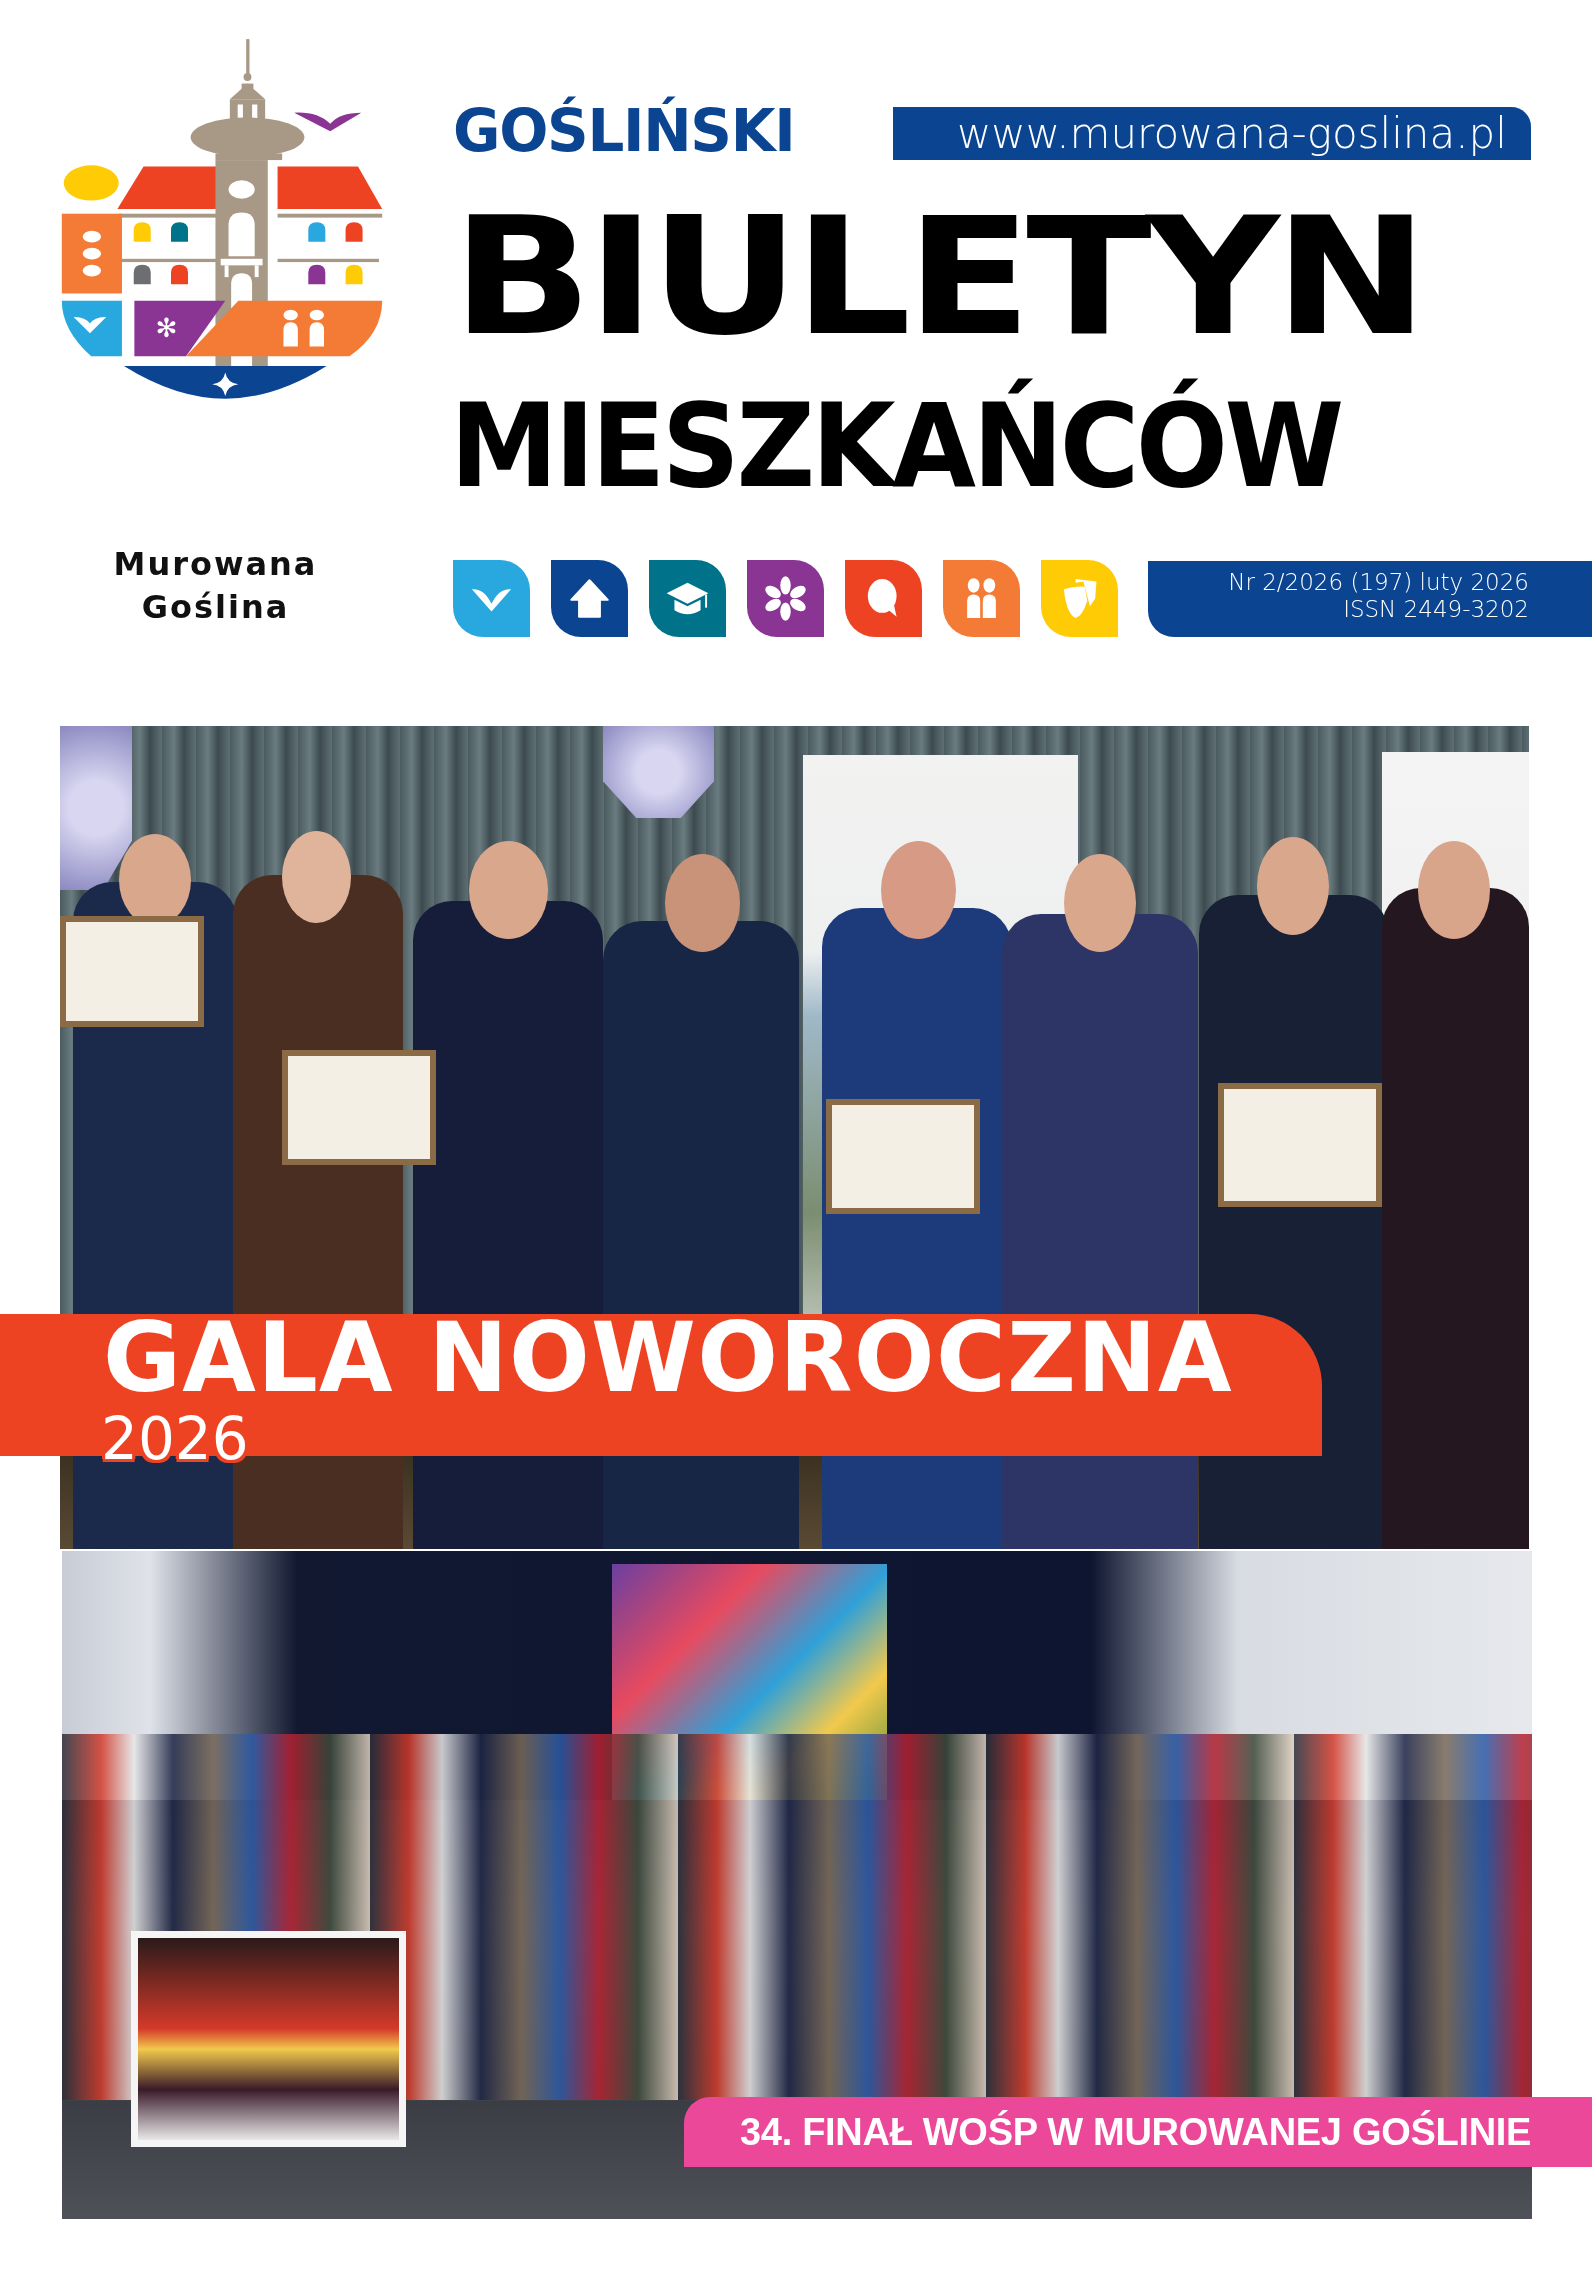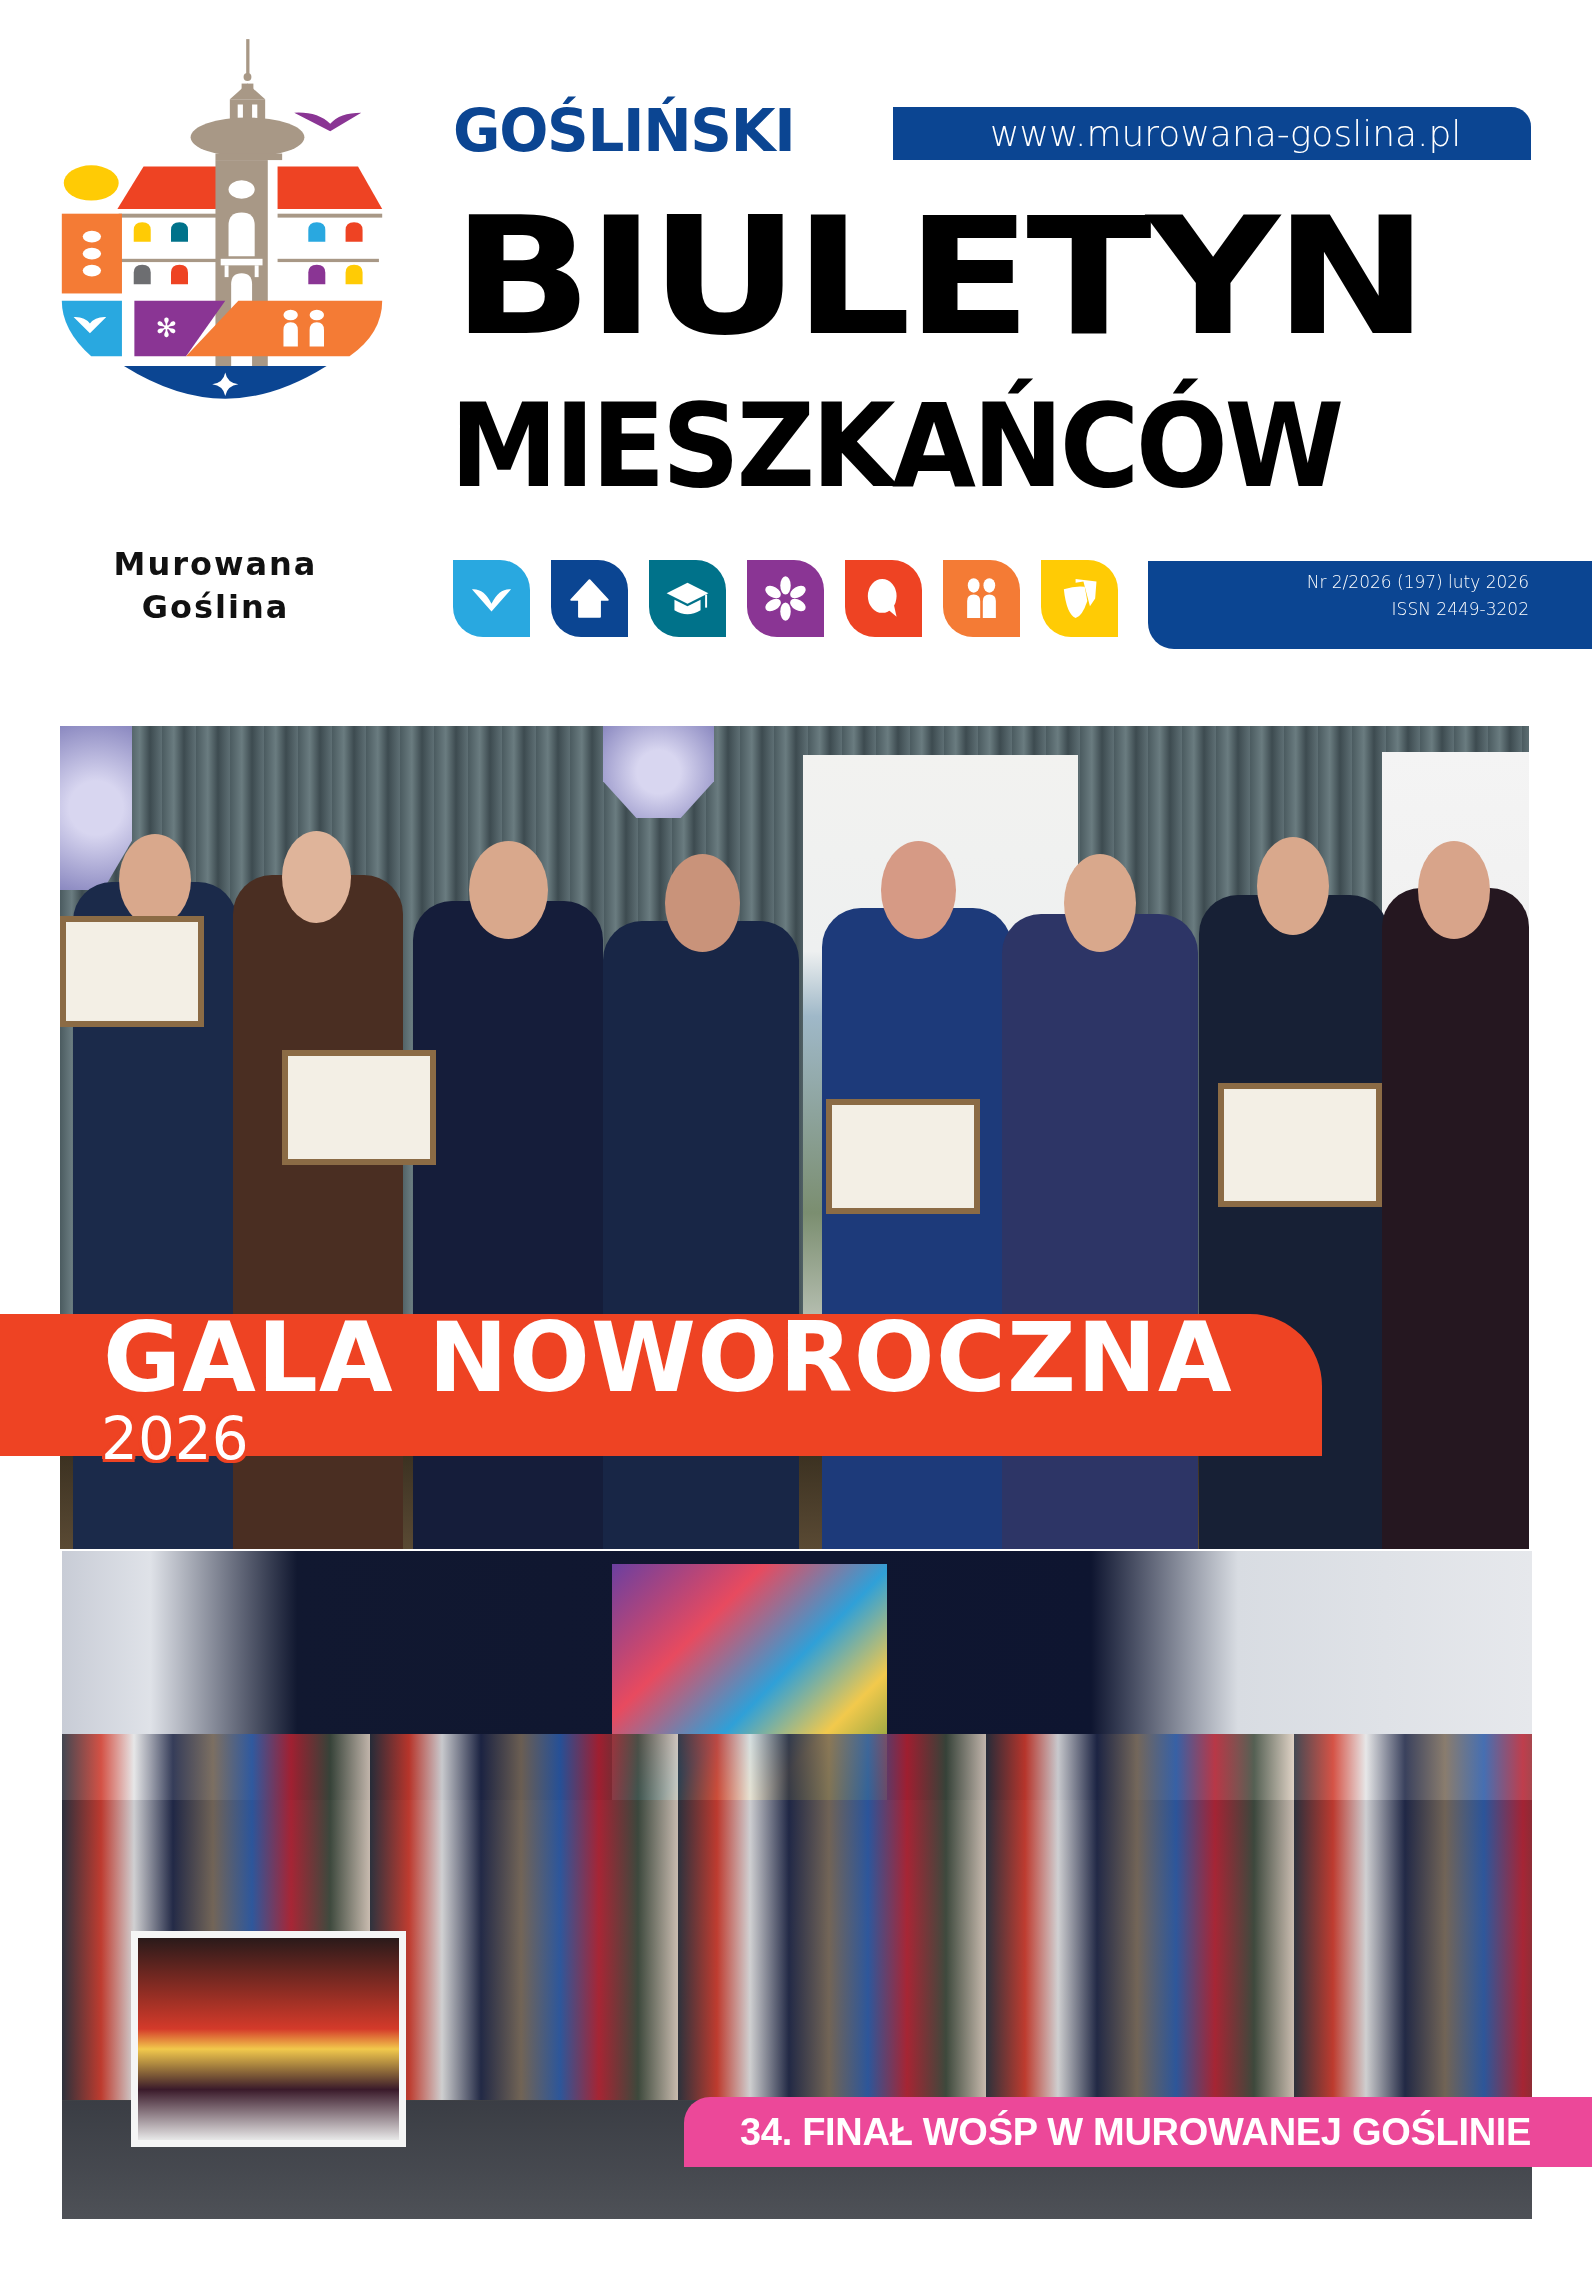--- a/index.html
+++ b/index.html
@@ -12,37 +12,37 @@
   .logo-text { left: 52px; top: 543px; width: 327px; text-align: center;
     font-family: "DejaVu Sans", sans-serif; font-weight: bold; font-size: 32px;
     line-height: 43px; color: #111; letter-spacing: 2px; }
 
   
   .kicker { left: 453px; top: 98px; font-family: "DejaVu Sans", sans-serif;
     font-weight: bold; font-size: 59px; color: #0b4592; letter-spacing: -1.3px; line-height: 65px;
     transform: scaleX(0.98); transform-origin: left; }
   .url-bar { left: 893px; top: 107px; width: 638px; height: 53px; background: #0b4592;
     border-top-right-radius: 19.6px; color: #fff; font-family: "DejaVu Sans", sans-serif;
-    font-size: 36px; line-height: 53px; padding-left: 97px; font-weight: 300; }
+    font-size: 42px; line-height: 53px; padding-left: 64px; font-weight: 300; }
   .title1 { left: 452px; top: 196px; font-family: "DejaVu Sans", sans-serif; font-weight: bold;
     font-size: 177px; line-height: 177px; color: #000; letter-spacing: -5.2px;
     transform: scaleX(1.04) scaleY(0.92); transform-origin: left top; }
   .title2 { left: 450px; top: 383px; font-family: "DejaVu Sans", sans-serif; font-weight: bold;
     font-size: 118px; line-height: 128px; color: #000; letter-spacing: -3.9px;
     transform: scaleX(0.92) scaleY(0.98); transform-origin: left top; }
 
   
   .icons { left: 453px; top: 560px; height: 77px; display: flex; gap: 21px; }
   .cat-icon { width: 77px; height: 77px; border-top-right-radius: 30px;
     border-bottom-left-radius: 30px; display: flex; align-items: center; justify-content: center; }
   .cat-icon svg { width: 47px; height: 47px; }
 
-  .issue-box { left: 1148px; top: 561px; width: 444px; height: 88px; background: #0b4592;
+  .issue-box { left: 1148px; top: 561px; width: 444px; height: 76px; background: #0b4592;
     border-bottom-left-radius: 26px; color: #fff; text-align: right; padding-right: 63px;
-    padding-top: 7.9px; font-family: "DejaVu Sans", sans-serif; font-size: 17px; line-height: 27.5px; font-weight: 300; padding-left: 16px; }
+    padding-top: 7.9px; font-family: "DejaVu Sans", sans-serif; font-size: 23px; line-height: 27.5px; font-weight: 300; padding-left: 16px; }
 
   
   .photo1 { left: 60px; top: 726px; width: 1469px; height: 823px; overflow: hidden;
     background:
       linear-gradient(180deg, rgba(0,0,0,0) 0%, rgba(0,0,0,0) 82%, #3a3020 88%, #5a4a34 100%),
       repeating-linear-gradient(90deg, #4b5b60 0px, #6a7c80 11.8px, #3d4b50 22px, #5e6f74 34px);
   }
   .photo2 { left: 62px; top: 1551px; width: 1470px; height: 668px; overflow: hidden;
     background: linear-gradient(180deg, #121830 0%, #1c2340 25%, #4a4a55 55%, #3d3f44 80%, #4c4f55 100%); }
 

